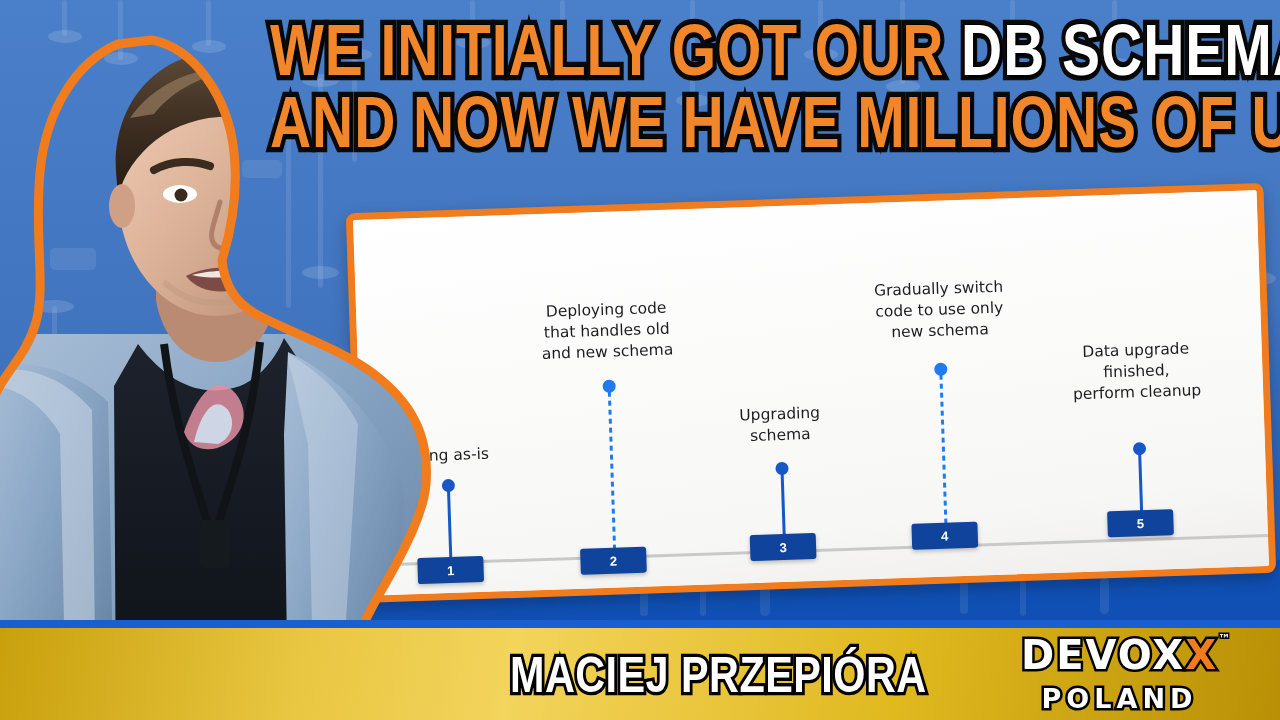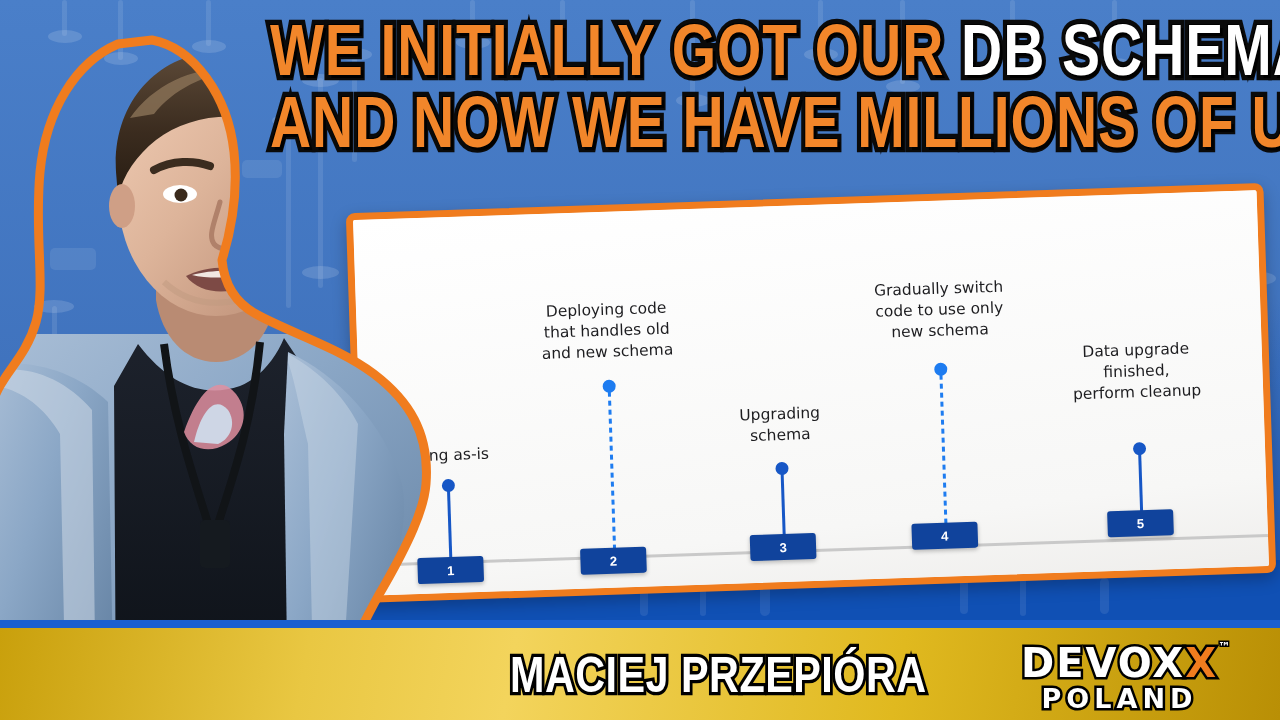--- a/index.html
+++ b/index.html
@@ -236,21 +236,21 @@
     paint-order: stroke fill;
   }
   .devoxx-sub {
     font-family: "DejaVu Sans", sans-serif;
     font-weight: 700;
     font-size: 27px;
     letter-spacing: 5px;
     color: #ffffff;
     -webkit-text-stroke: 5px #000;
     paint-order: stroke fill;
-    margin-top: 2px;
+    margin-top: 10px;
   }
 </style>
 </head>
 <body>
 
 <div id="thumb">
 
   <div class="bg-base"></div>
 
   <div>

